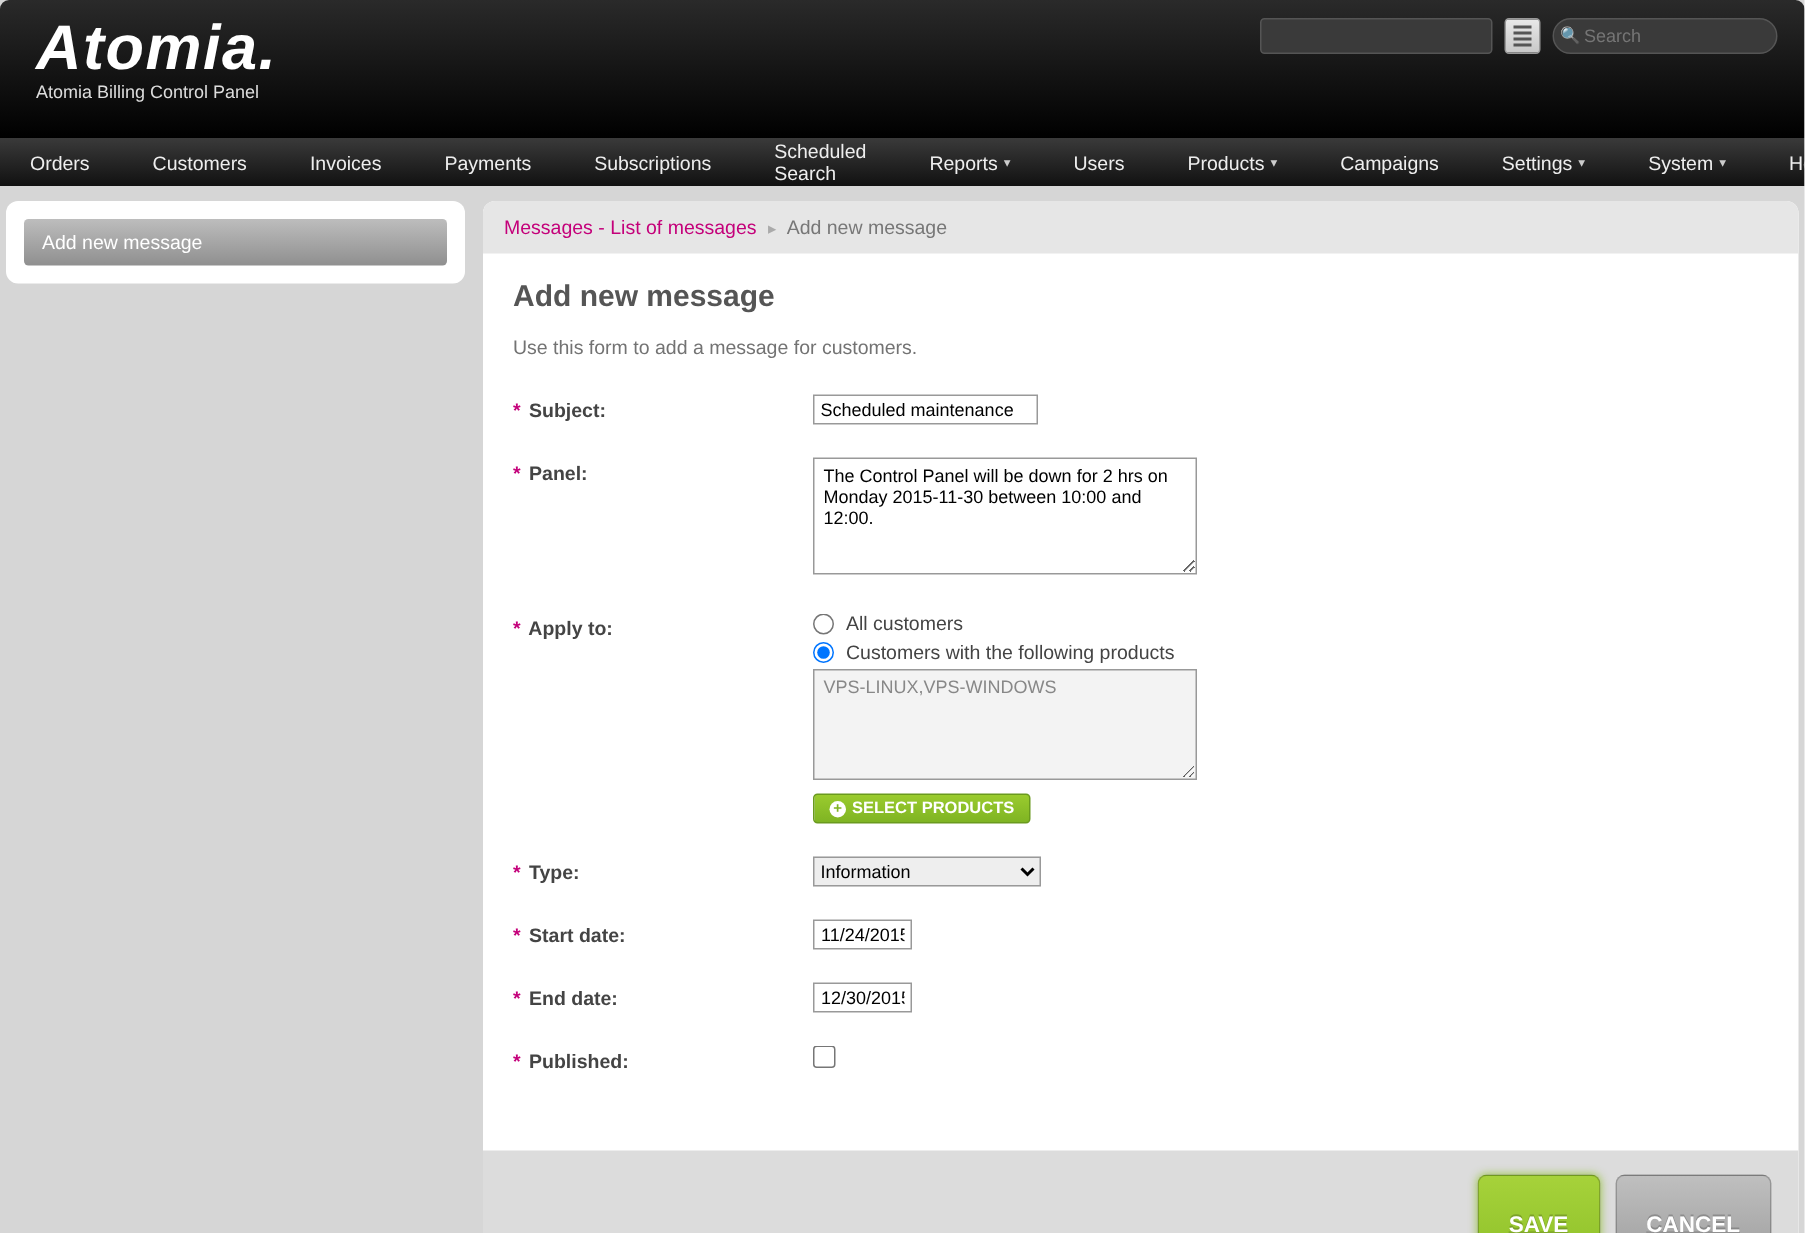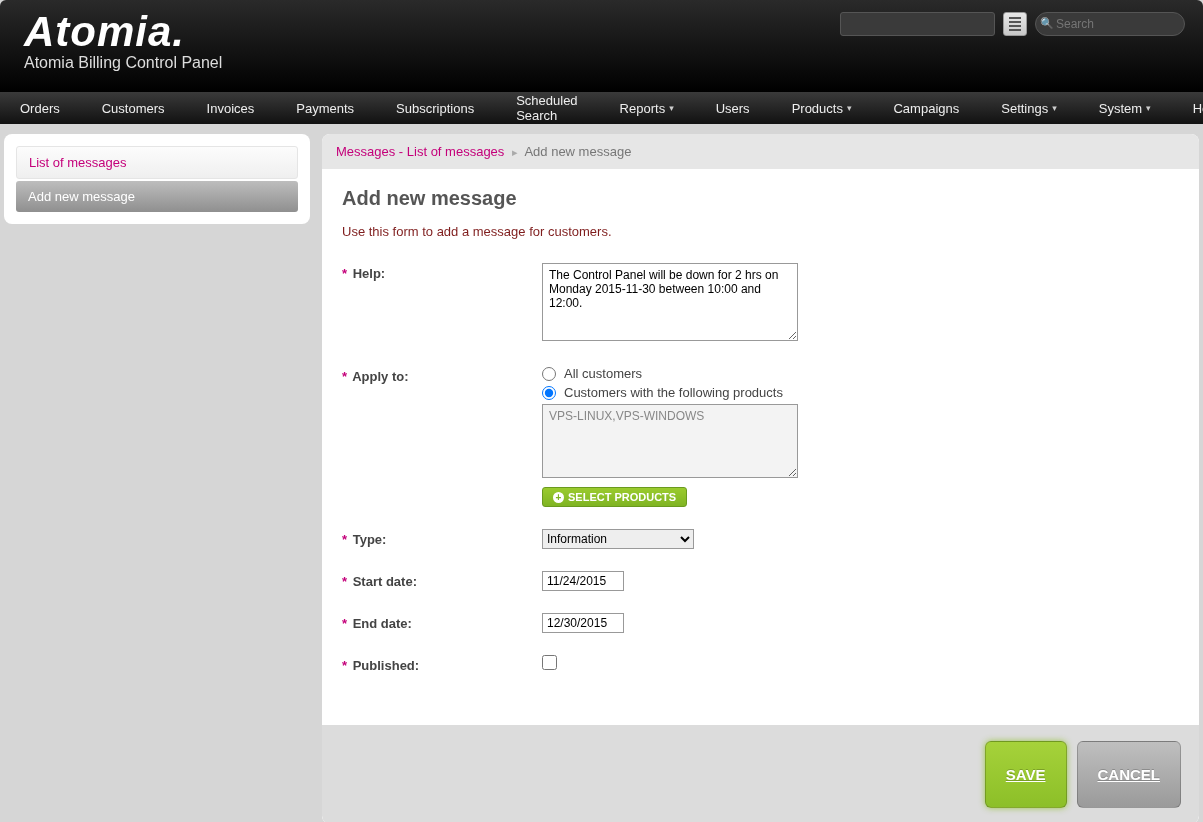--- a/index.html
+++ b/index.html
@@ -24,21 +24,21 @@
     top: 8px;
   }
   .logo .brand {
     font-size: 42px;
     font-weight: 700;
     letter-spacing: 1px;
     font-style: italic;
     color: #fff;
   }
   .logo .tagline {
-    font-size: 16px;
+    font-size: 12px;
     color: #ddd;
     margin-top: -2px;
   }
   .header-search {
     position: absolute;
     right: 18px;
     top: 12px;
     display: flex;
     gap: 8px;
     align-items: center;
@@ -153,21 +153,21 @@
     padding: 18px 20px 30px 20px;
   }
   h1.page-title {
     font-size: 20px;
     font-weight: bold;
     color: #555;
     margin-bottom: 14px;
   }
   .page-desc {
     font-size: 13px;
-    color: #7f1d1d;
+    color: #737373;
     margin-bottom: 24px;
   }
 
   .form-row {
     display: flex;
     align-items: flex-start;
     margin-bottom: 22px;
   }
   .form-label {
     width: 200px;
@@ -177,21 +177,21 @@
     padding-top: 3px;
   }
   .form-label .req { color: #c4007a; margin-right: 2px; }
   .form-field input[type=text] {
     border: 1px solid #999;
     padding: 2px 4px;
     font-size: 12px;
     height: 20px;
   }
   .input-subject { width: 150px; }
-  .input-date { width: 82px; }
+  .input-date { width: 66px; }
   .form-field textarea {
     border: 1px solid #999;
     padding: 4px 6px;
     font-size: 12px;
     resize: both;
     font-family: Arial, sans-serif;
   }
   .body-ta { width: 256px; height: 78px; }
   .products-ta { width: 256px; height: 74px; background:#f3f3f3; color:#888; }
   .form-field select {
@@ -324,42 +324,45 @@
       <span class="chev">▾</span>
     </a>
   <a href="#">
       <span>Help</span>
     </a>
 </div>
 
 <div class="page">
 
   <div class="sidebar">
-    <div class="side-item link">
-      <span>List of messages</span>
-    </div>
     <div class="side-item active">
       <span>Add new message</span>
     </div>
   </div>
 
   <div class="main">
     <div class="breadcrumb">
       <span class="link">Messages - List of messages</span>
       <span class="sep">▸</span>
       <span>Add new message</span>
     </div>
 
     <div class="content">
       <h1 class="page-title">Add new message</h1>
       <p class="page-desc">Use this form to add a message for customers.</p>
 
-
-      <div class="form-row">
-        <div class="form-label"><span class="req">*</span> <span>Help:</span></div>
+      <div class="form-row">
+        <div class="form-label"><span class="req">*</span> <span>Subject:</span></div>
+        <div class="form-field">
+          <input type="text" class="input-subject" value="Scheduled maintenance" style="">
+        </div>
+      </div>
+
+      <div class="form-row">
+        <div class="form-label"><span class="req">*</span> <span>Panel:</span></div>
         <div class="form-field">
           <textarea class="body-ta" style="">The Control Panel will be down for 2 hrs on Monday 2015-11-30 between 10:00 and 12:00.</textarea>
         </div>
       </div>
 
       <div class="form-row">
         <div class="form-label"><span class="req">*</span> <span>Apply to:</span></div>
         <div class="form-field">
           <div class="radio-row">
             <input type="radio" name="applyto" style="">

